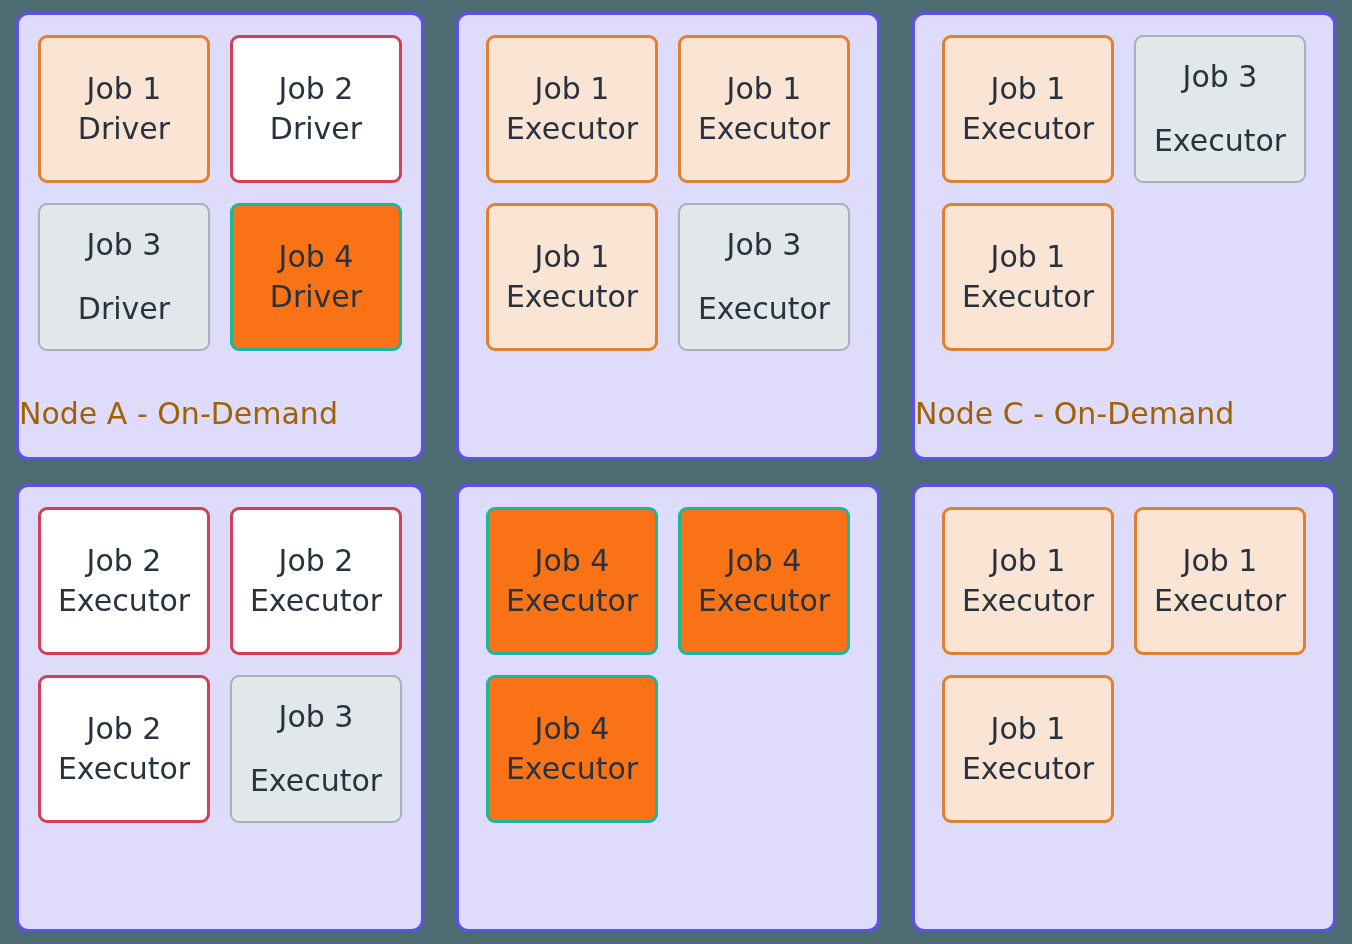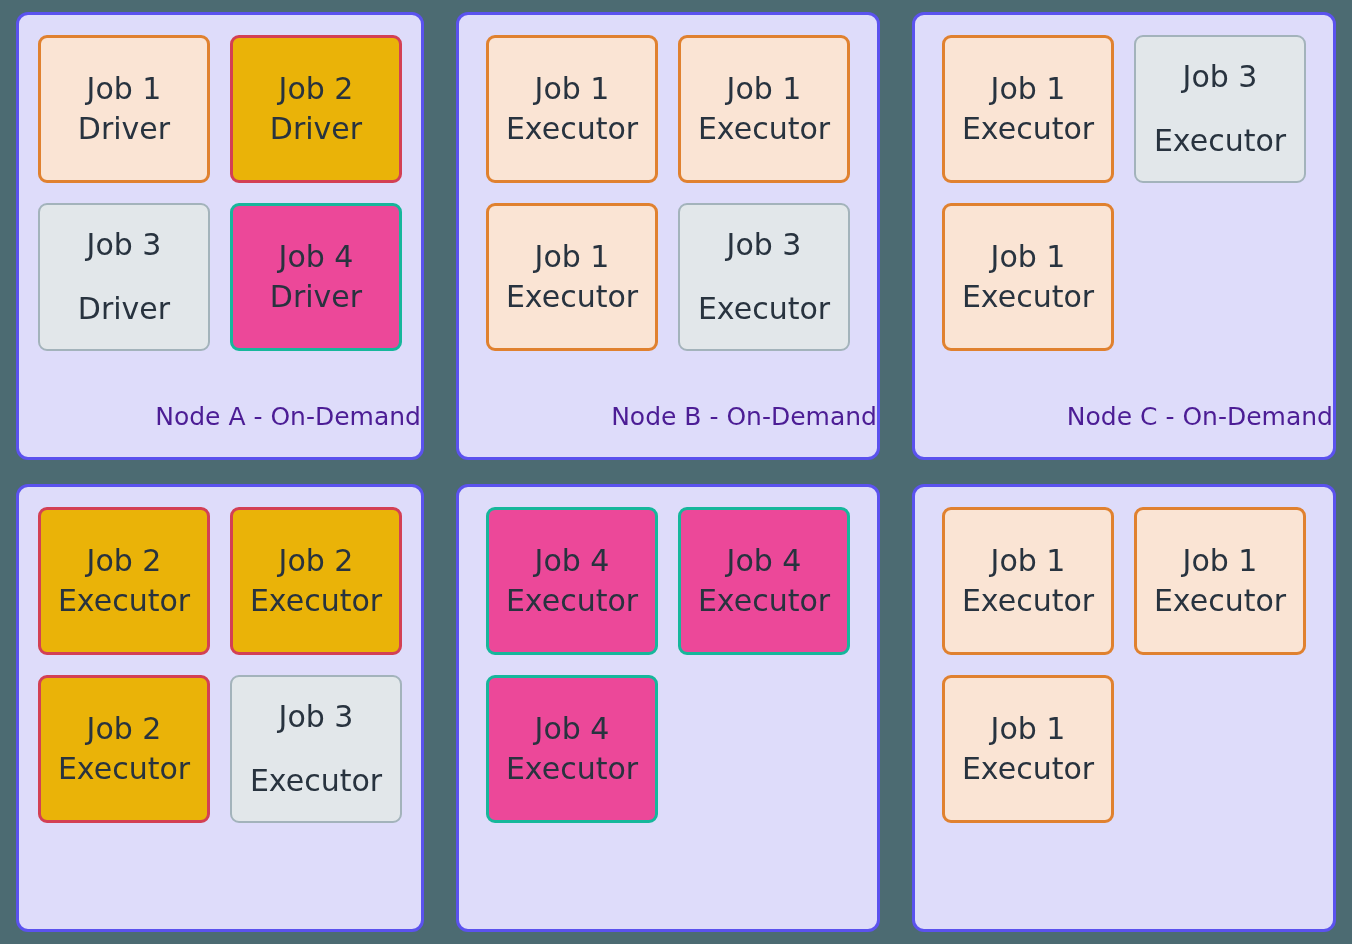--- a/index.html
+++ b/index.html
@@ -59,43 +59,43 @@
   .slot.empty {
     border: none;
     background: transparent;
   }
   .slot.job1 {
     border: 3.5px solid #e0812f;
     background: #fae4d4;
   }
   .slot.job2 {
     border: 3.5px solid #d34054;
-    background: #eab308;
+    background: #ffffff;
   }
   .slot.job3 {
     border: 2.5px solid #a3b3bb;
     background: #e2e7ea;
     gap: 24px;
   }
   .slot.job4 {
     border: 3.5px solid #16b79b;
-    background: #ec4899;
+    background: #f97316;
   }
   .slot-line {
     display: block;
     white-space: nowrap;
   }
   .node-label {
     position: absolute;
     left: 0;
     right: 0;
     bottom: 26px;
-    text-align: right;
-    font-size: 25px;
-    color: #4c1d95;
+    text-align: left;
+    font-size: 30px;
+    color: #a16207;
     white-space: nowrap;
   }
 </style>
 </head>
 <body>
 
 <div id="cluster">
     <div class="node-panel">
       <div class="slot-grid">
         <div class="slot job1">
@@ -129,21 +129,20 @@
         </div>
         <div class="slot job1">
           <span class="slot-line">Job 1</span>
           <span class="slot-line">Executor</span>
         </div>
         <div class="slot job3">
           <span class="slot-line">Job 3</span>
           <span class="slot-line">Executor</span>
         </div>
       </div>
-      <div class="node-label">Node B - On-Demand</div>
     </div>
     <div class="node-panel">
       <div class="slot-grid">
         <div class="slot job1">
           <span class="slot-line">Job 1</span>
           <span class="slot-line">Executor</span>
         </div>
         <div class="slot job3">
           <span class="slot-line">Job 3</span>
           <span class="slot-line">Executor</span>

